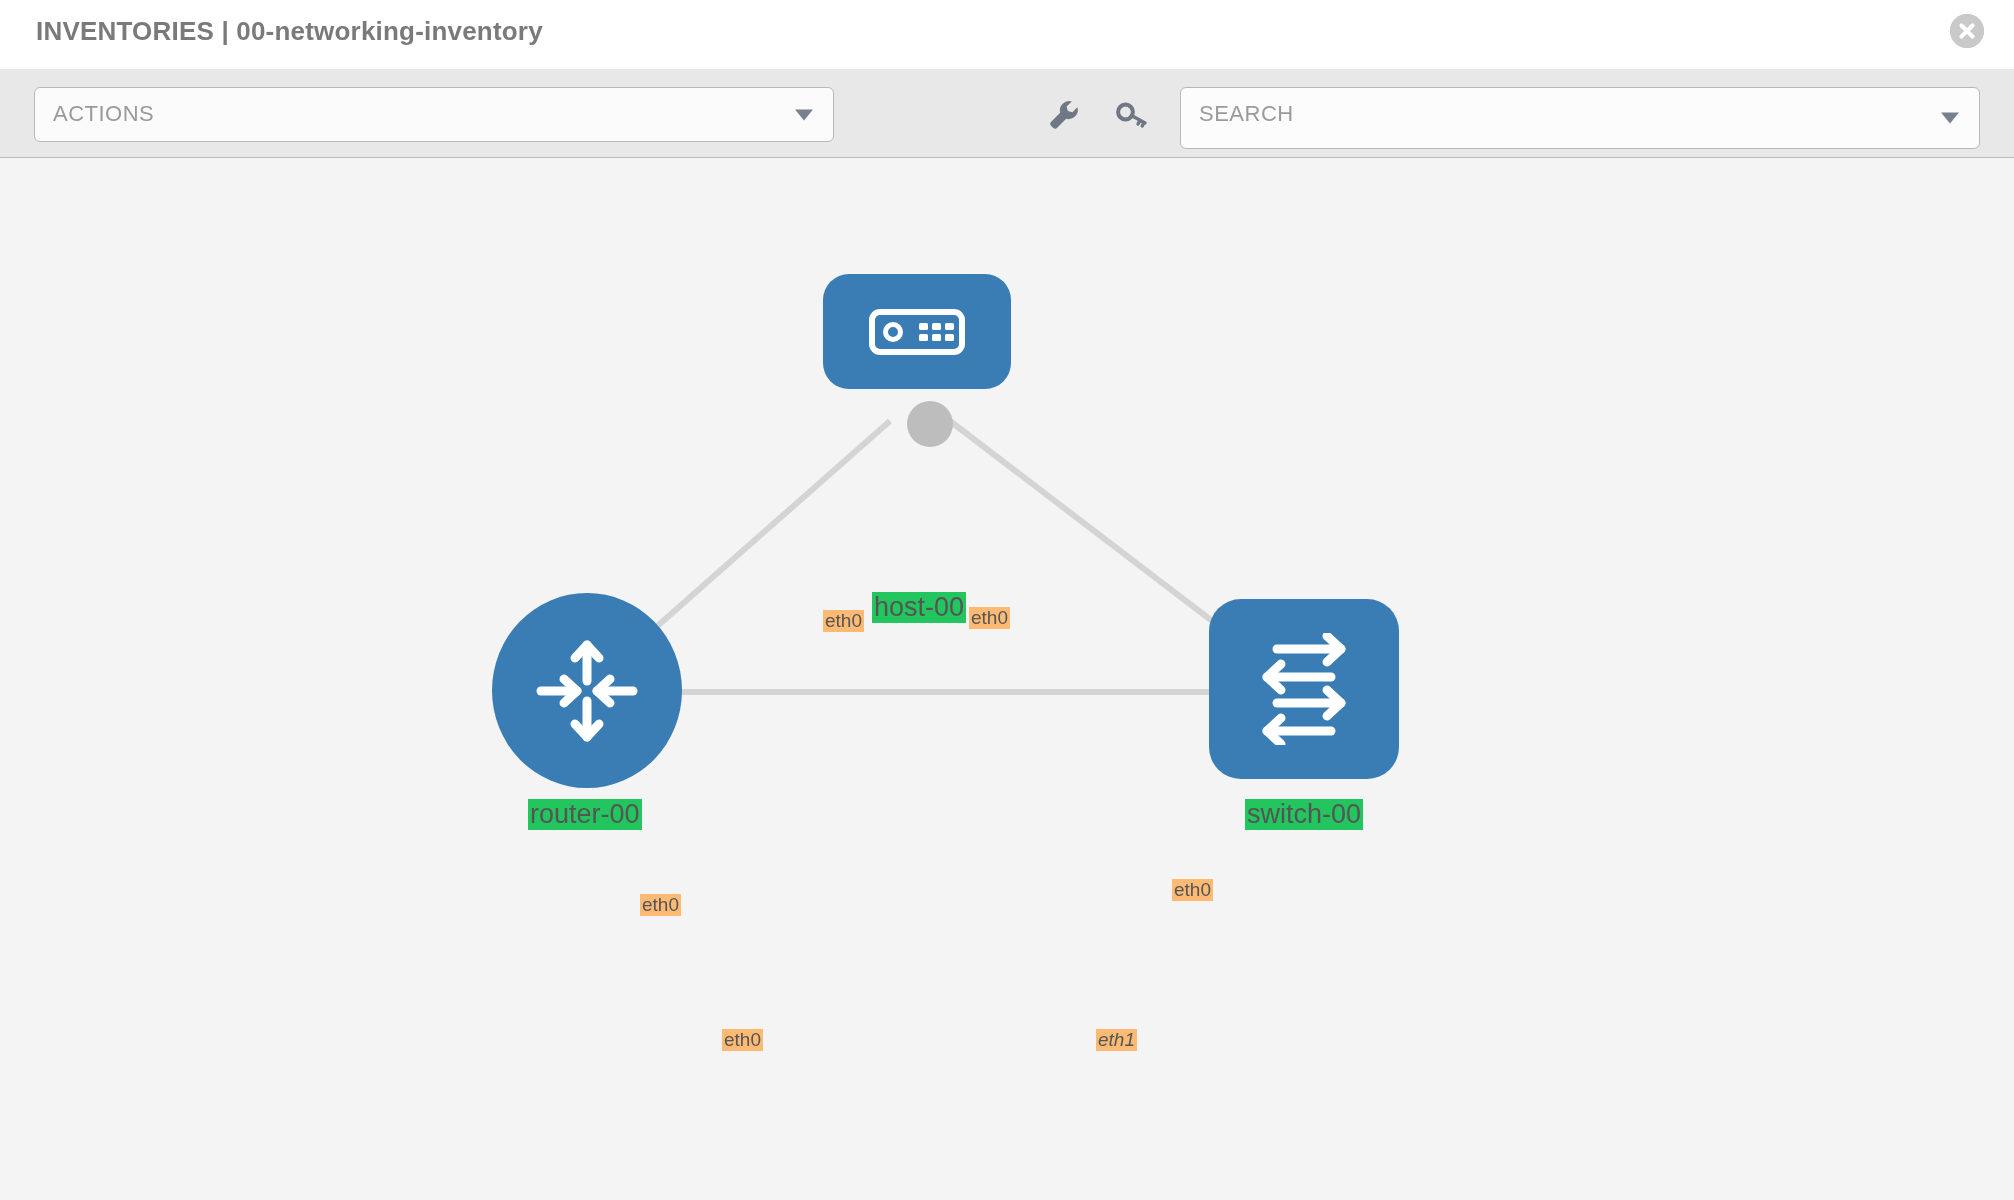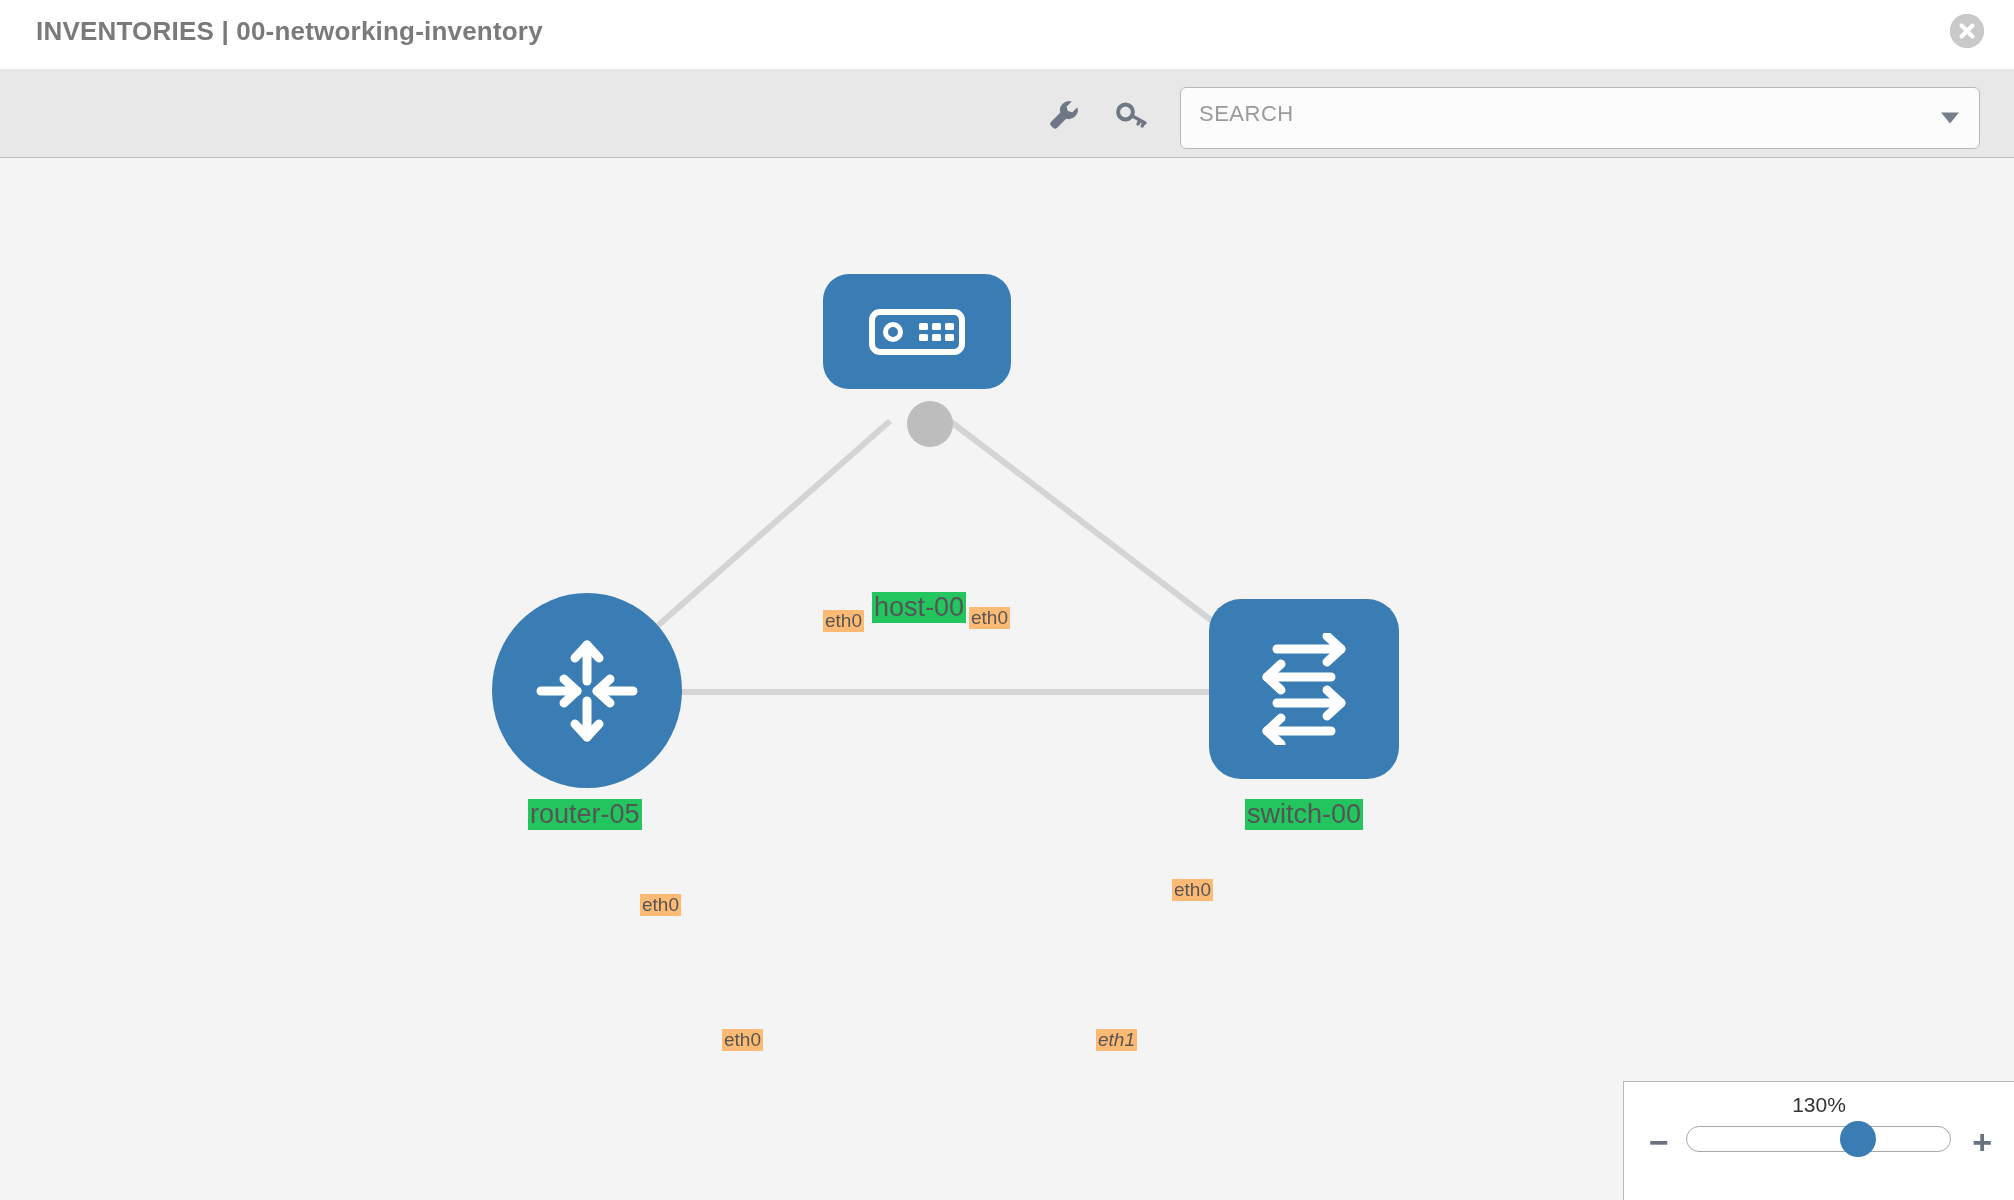--- a/index.html
+++ b/index.html
@@ -209,20 +209,24 @@
   <div class="close-btn">
     <svg width="34" height="34" viewBox="0 0 34 34" aria-hidden="true">
       <circle cx="17" cy="17" r="17" fill="#c9c9c9"></circle>
       <path d="M11.5 11.5 L22.5 22.5 M22.5 11.5 L11.5 22.5" stroke="#ffffff" stroke-width="4.2" stroke-linecap="round"></path>
     </svg>
   </div>
 </div>
 
 <div class="toolbar">
 
+  <div class="actions-select">
+    <span class="label">ACTIONS</span>
+    <span class="caret"></span>
+  </div>
 
   <div class="tool-icon wrench">
     <svg width="36" height="36" viewBox="0 0 36 36" aria-hidden="true">
       <path d="M25.8 4.6 a9.2 9.2 0 0 0 -11.6 11.2 L5.2 24.8 a3 3 0 0 0 0 4.2 l1.8 1.8 a3 3 0 0 0 4.2 0 l9 -9 a9.2 9.2 0 0 0 11.2 -11.6 l-5 5 -4.6 -1.2 -1.2 -4.6 z" fill="#6e7783"></path>
     </svg>
   </div>
 
   <div class="tool-icon key">
     <svg width="36" height="36" viewBox="0 0 36 36" aria-hidden="true">
       <circle cx="11.5" cy="15" r="7.4" fill="none" stroke="#6e7783" stroke-width="4"></circle>
@@ -287,21 +291,21 @@
 
           <line x1="10" y1="56" x2="46" y2="56"></line>
           <polyline points="33,44 46,56 33,68"></polyline>
 
           <line x1="102" y1="56" x2="66" y2="56"></line>
           <polyline points="79,44 66,56 79,68"></polyline>
         </g>
       </svg>
     </div>
   </div>
-  <div class="node-label" style="left:528px; top:640px; font-size:27px;">router-05</div>
+  <div class="node-label" style="left:528px; top:640px; font-size:27px;">router-00</div>
   <div class="iface-label" style="left:640px; top:735px;">eth0</div>
   <div class="iface-label" style="left:722px; top:870px;">eth0</div>
 
   <div class="node" style="left:1209px; top:440px; width:190px; height:180px;">
     <div class="node-shape" style="width:190px; height:180px; border-radius:32px;">
       <svg width="110" height="112" viewBox="0 0 110 112" aria-hidden="true">
         <g fill="none" stroke="#ffffff" stroke-width="9" stroke-linecap="round" stroke-linejoin="round">
 
           <line x1="28" y1="16" x2="92" y2="16"></line>
           <polyline points="78,3 92,16 78,29"></polyline>
@@ -316,22 +320,14 @@
           <polyline points="32,85 18,98 32,111"></polyline>
         </g>
       </svg>
     </div>
   </div>
   <div class="node-label" style="left:1245px; top:640px; font-size:27px;text-align:center;">switch-00</div>
   <div class="iface-label" style="left:1172px; top:720px;">eth0</div>
   <div class="iface-label" style="left:1101px; top:870px;">eth</div>
   <div class="iface-label" style="left:1096px; top:870px;font-style:italic;">eth1</div>
 
-  <div class="zoom-panel" style="left:1623px; top:922px;">
-    <div class="zoom-value">130%</div>
-    <div class="zoom-minus">−</div>
-    <div class="zoom-track">
-      <div class="zoom-thumb" style="left:58%;"></div>
-    </div>
-    <div class="zoom-plus">+</div>
-  </div>
 
 </div>
 
 </body></html>

